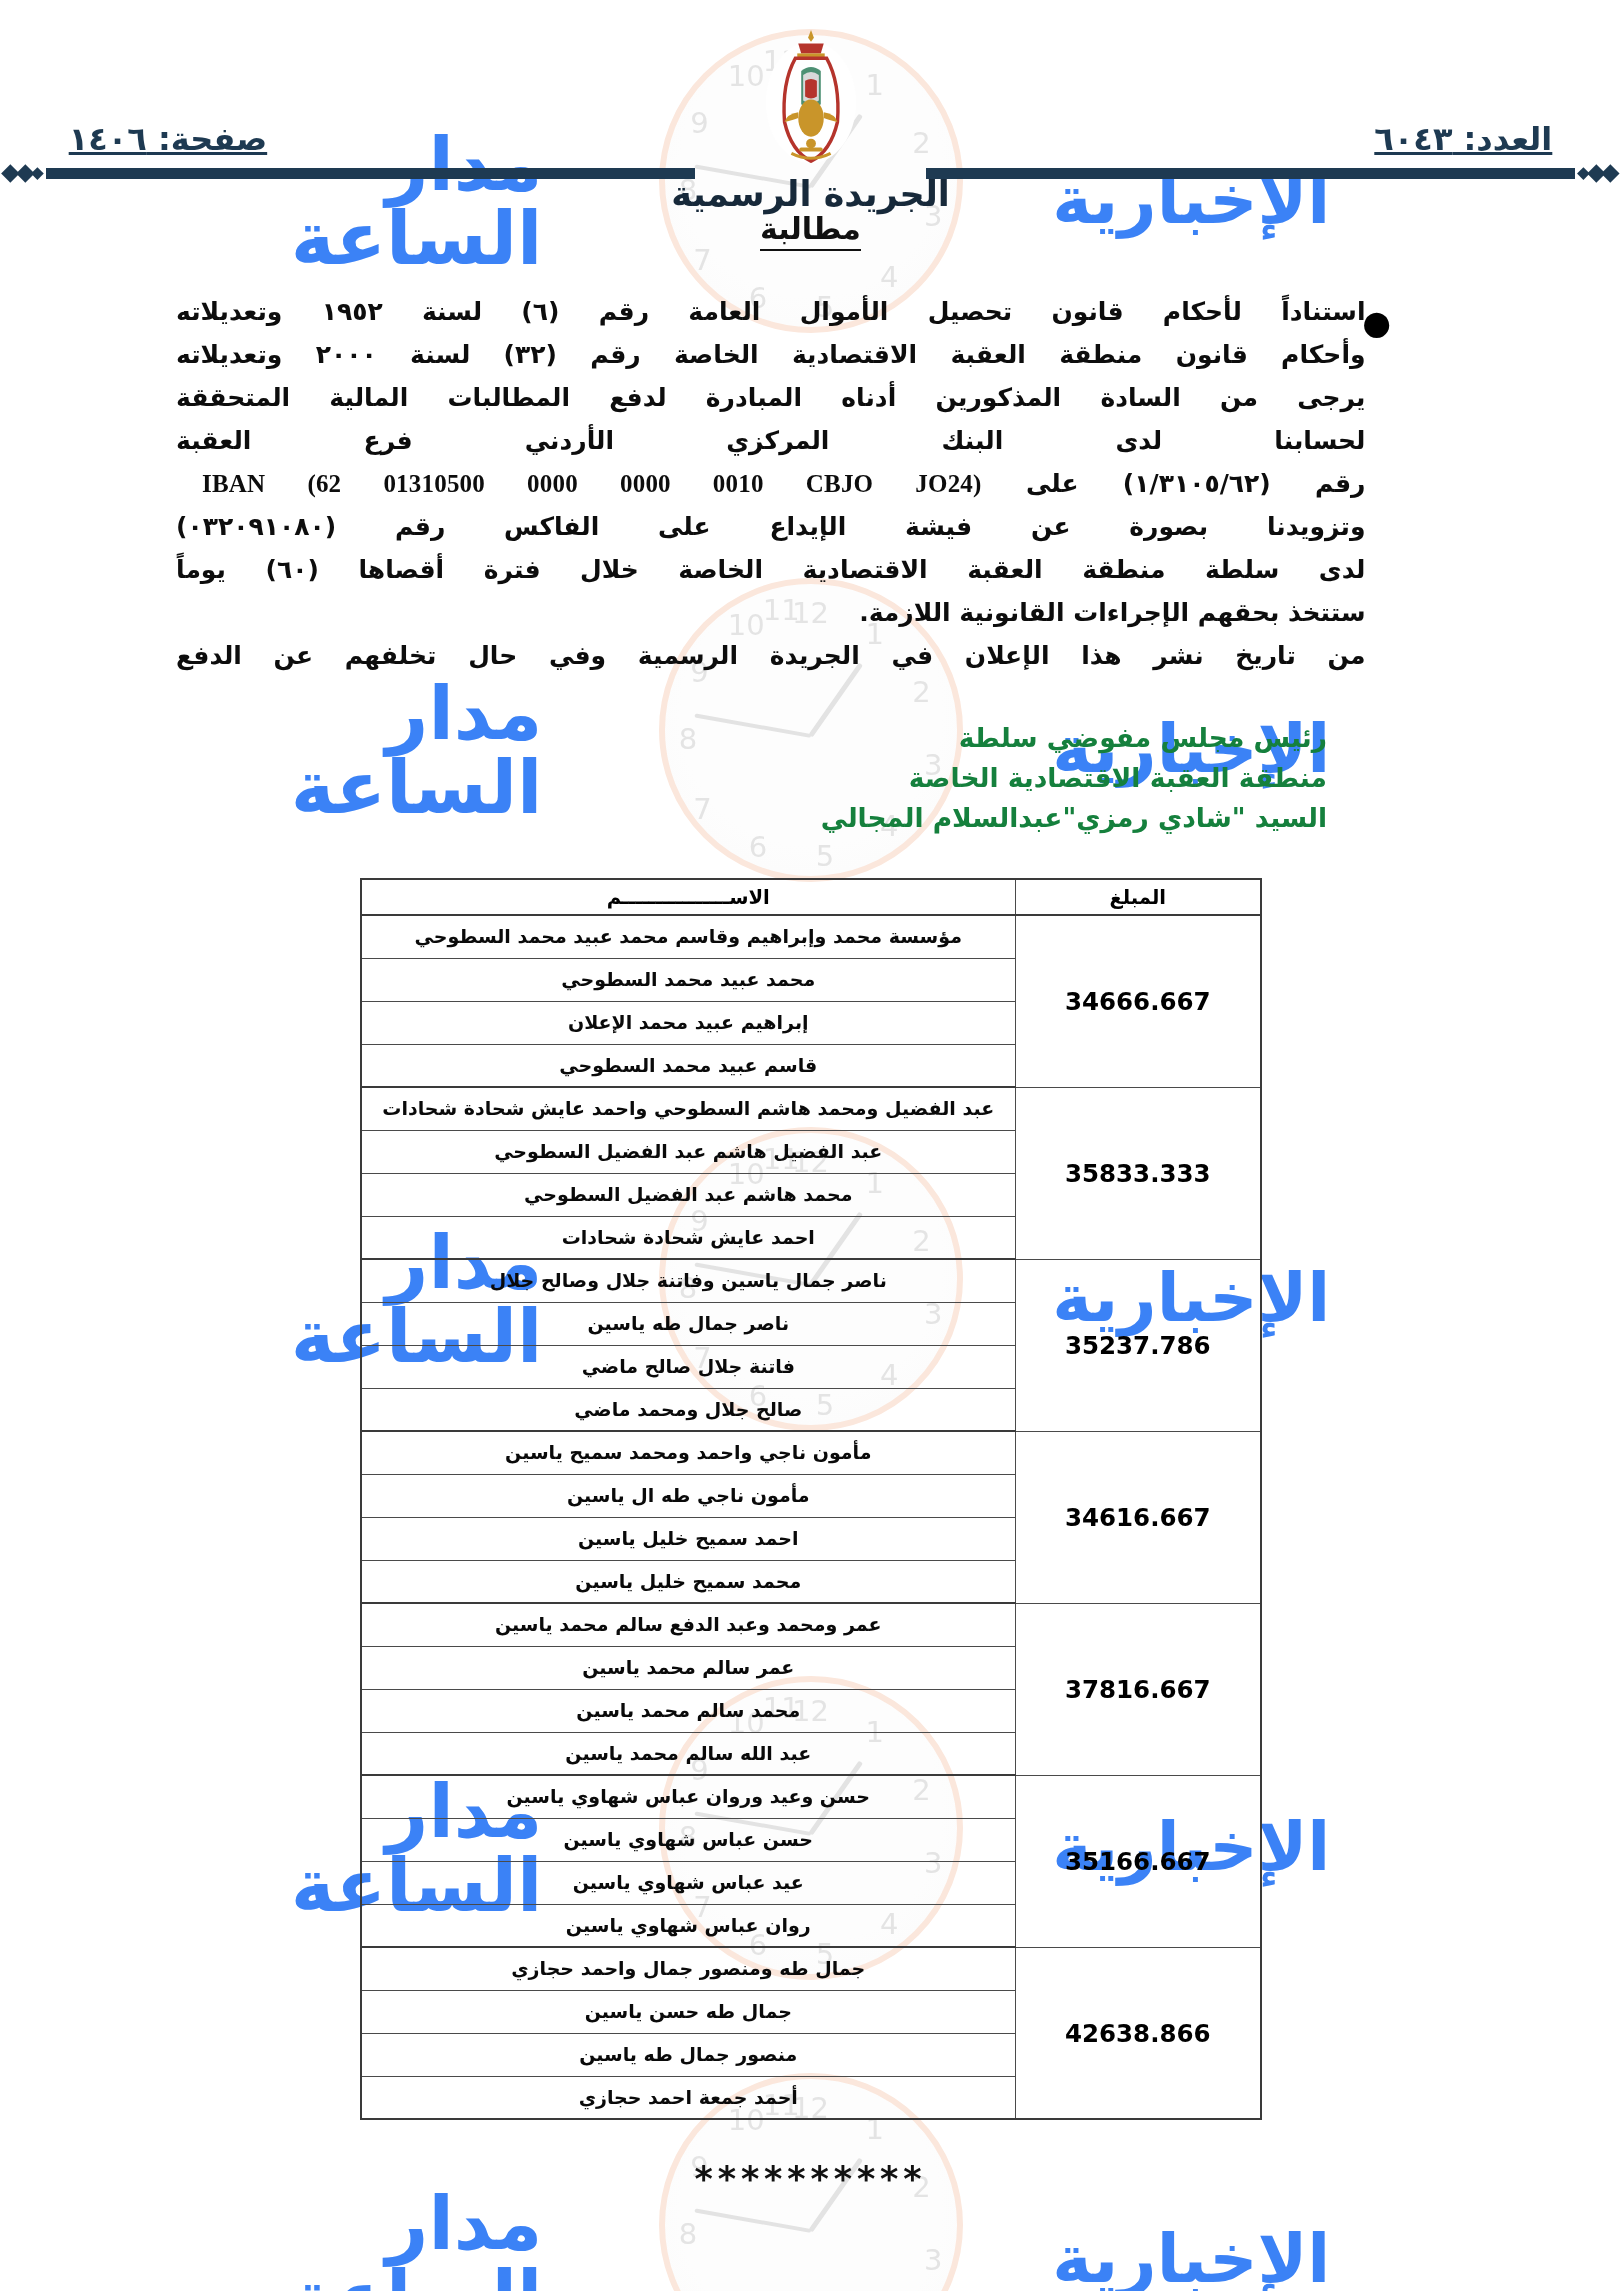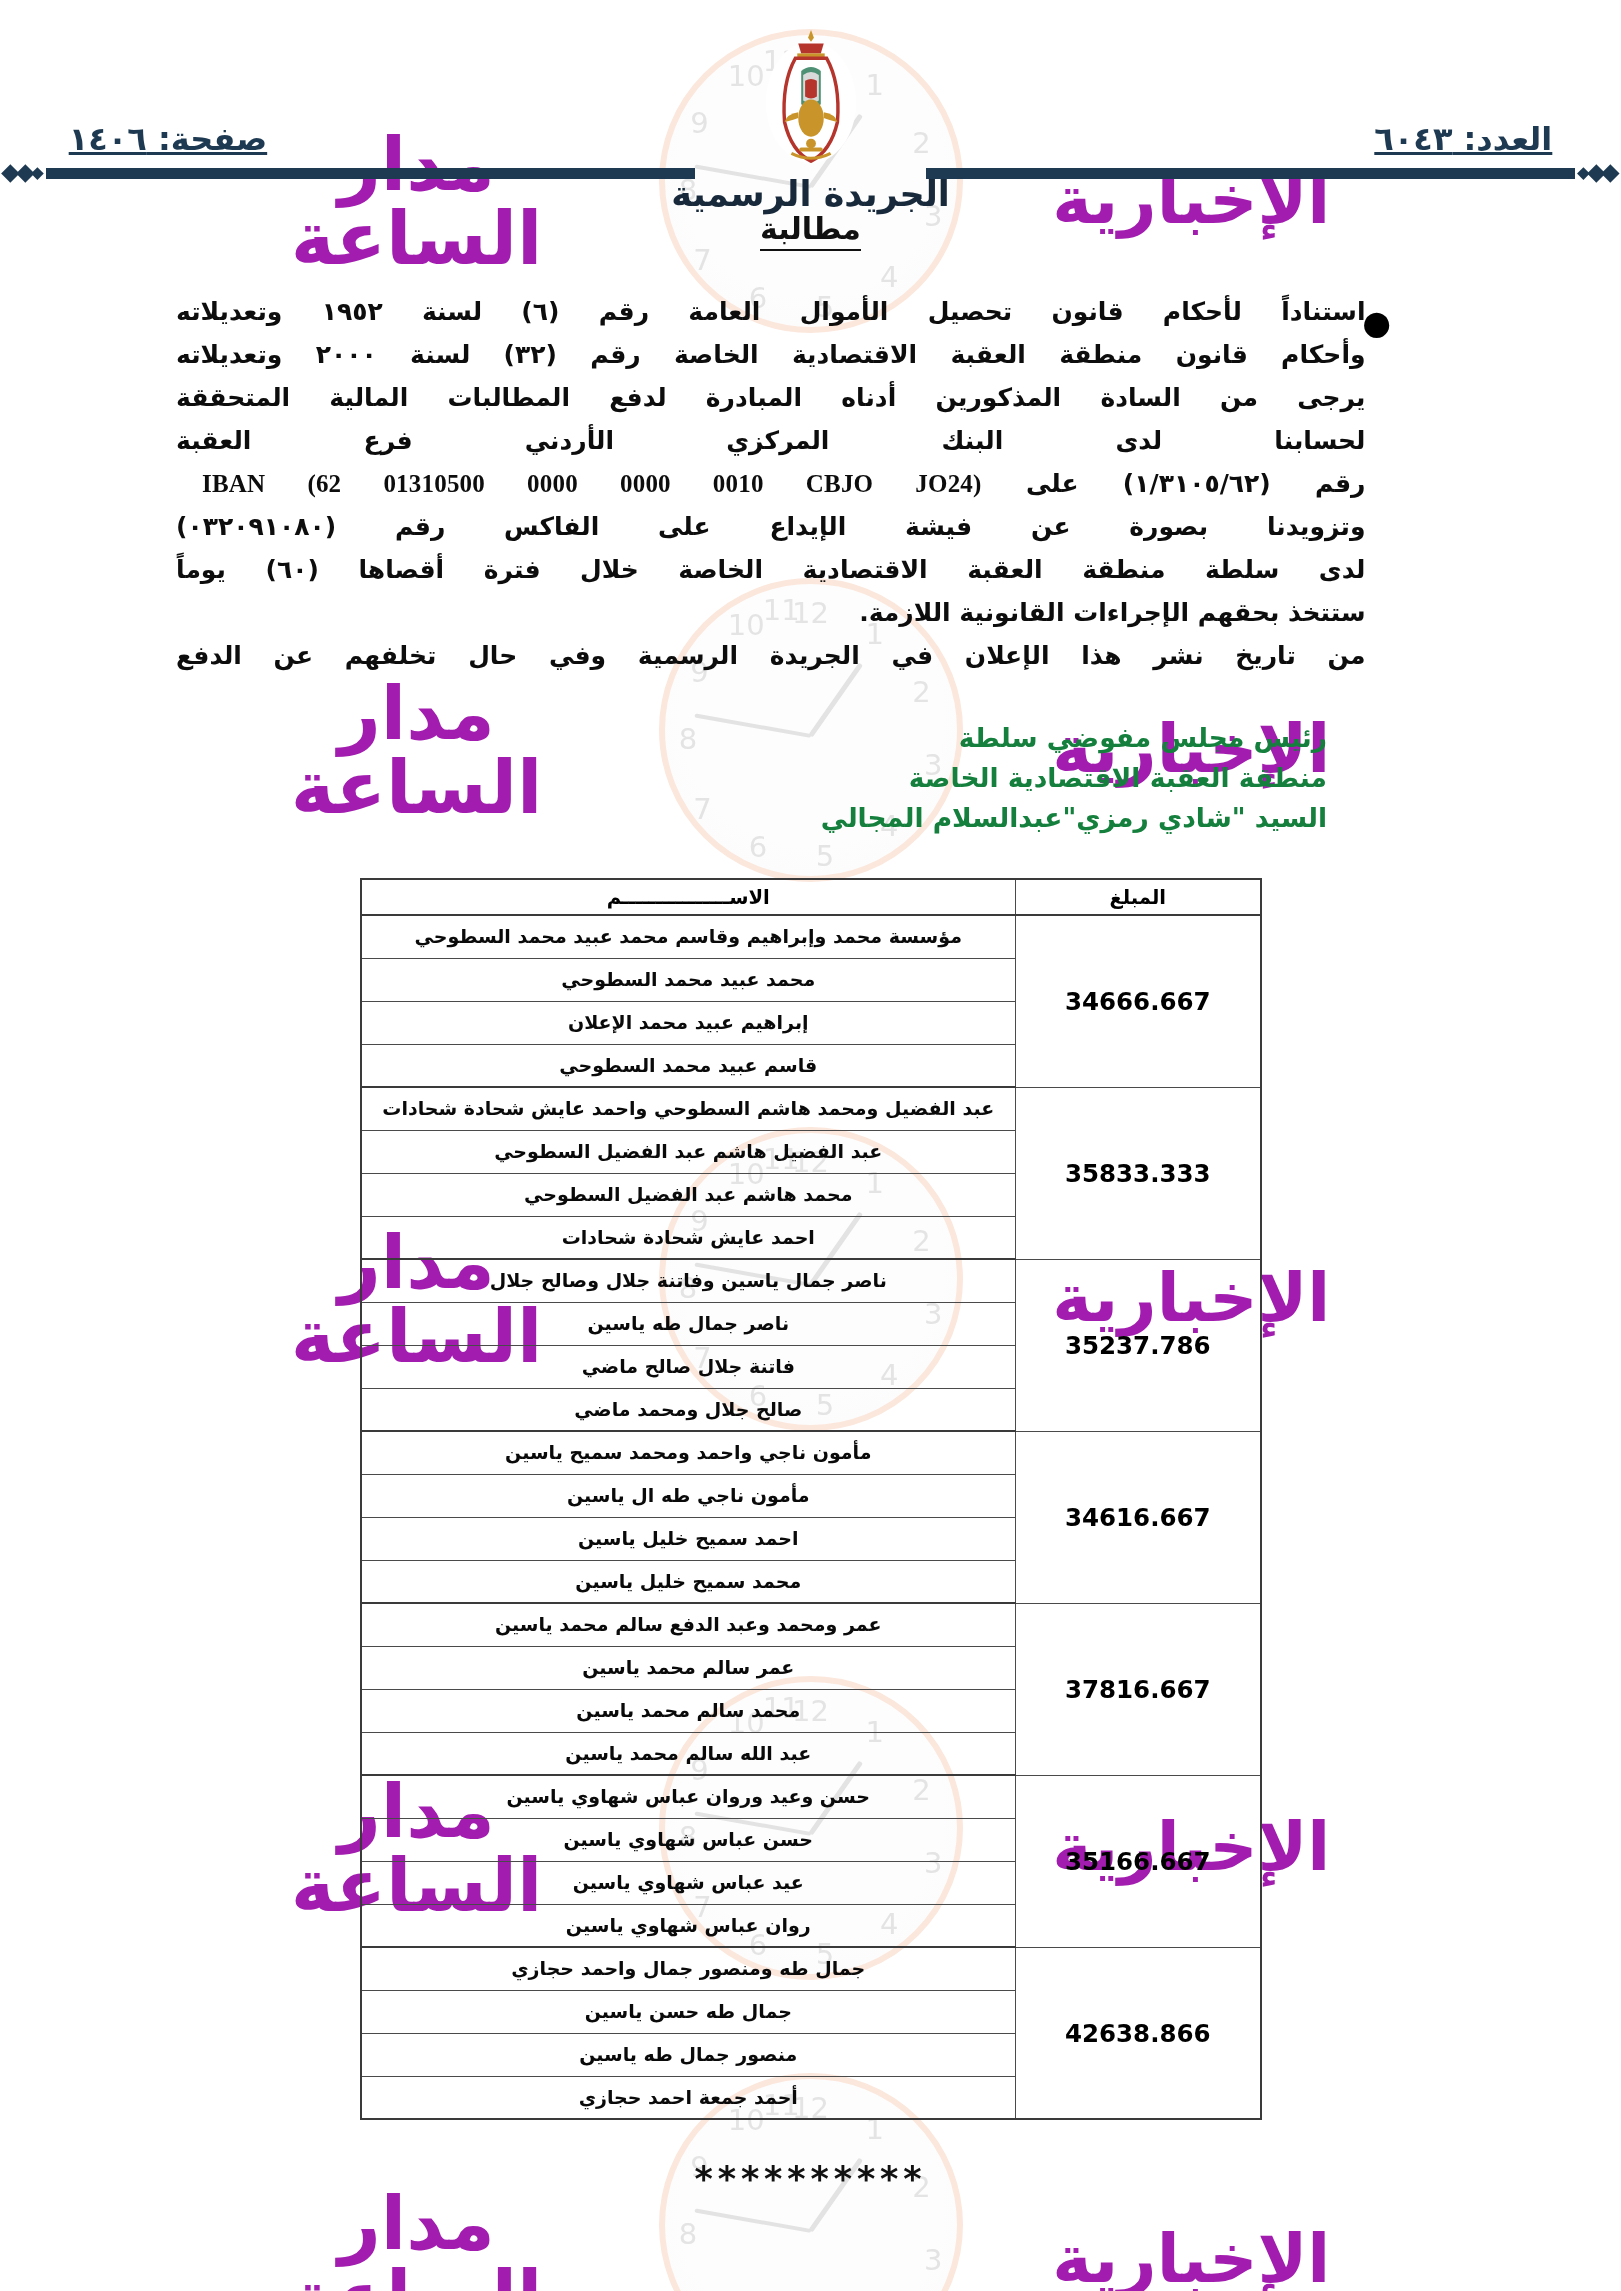--- a/index.html
+++ b/index.html
@@ -25,24 +25,24 @@
     position: absolute;
     width: 100%;
     display: flex;
     justify-content: center;
     align-items: center;
     gap: 0px;
   }
   .wm-text-right, .wm-text-left {
     font-family: "DejaVu Sans", sans-serif;
     font-weight: bold;
-    color: #a21caf;
+    color: #3b82f6;
     white-space: nowrap;
     line-height: 0.95;
-    text-align: center;
+    text-align: right;
   }
   .wm-text-right { font-size: 74px; }
   .wm-text-left  { font-size: 67px; }
   .wm-clock {
     position: absolute;
     border-radius: 50%;
     border: 6.9px solid #fbe7dc;
     background: radial-gradient(circle at 50% 45%, #fdfdfd 60%, #fafafa 100%);
   }
   .wm-clock .num {

